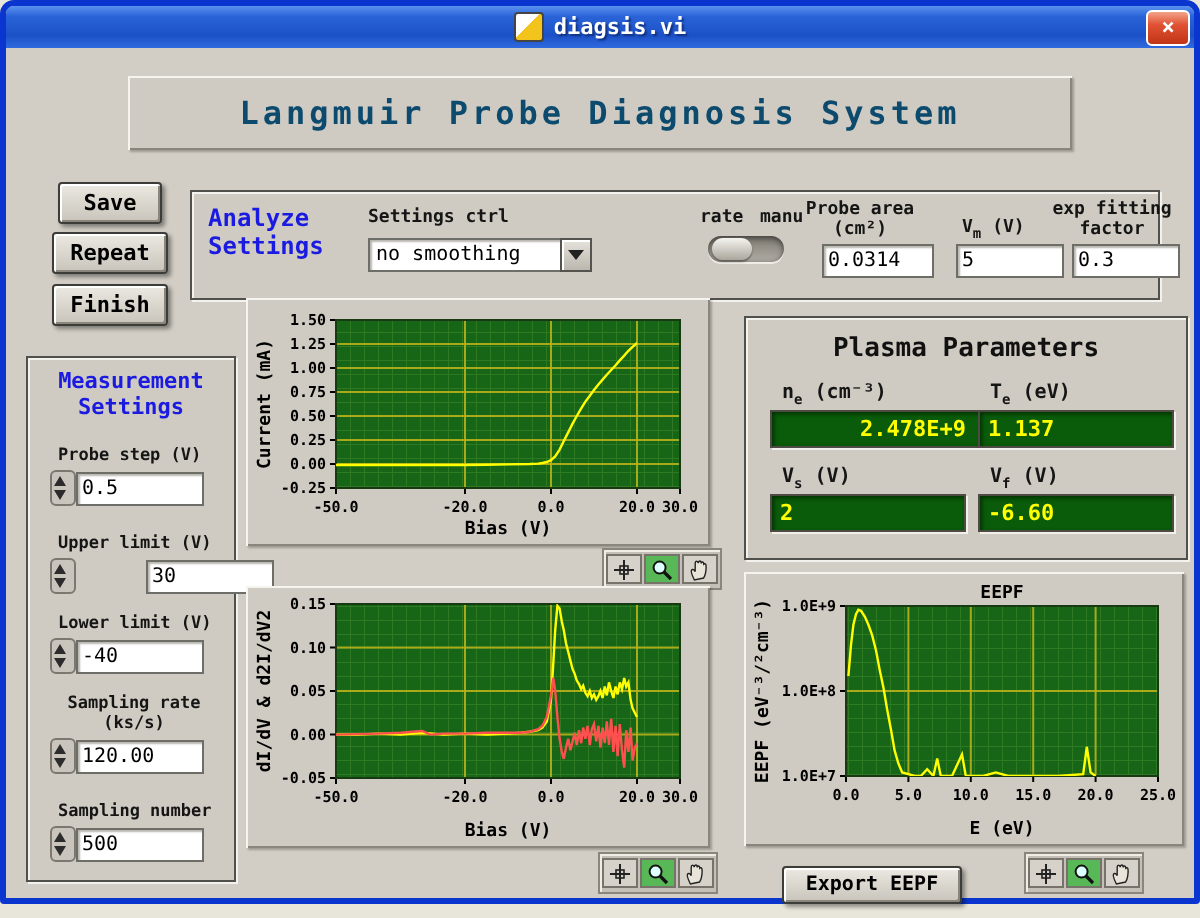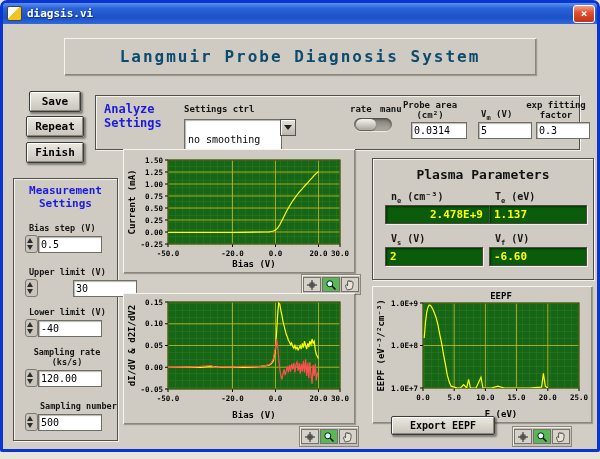--- a/index.html
+++ b/index.html
@@ -11,21 +11,21 @@
   }
   
   .window{
     position:absolute;left:0;top:0;width:594px;height:446px;
     border:3px solid #0a36cf;border-radius:7px 7px 2px 2px;
     background:#d2cec5;
   }
   .titlebar{
     height:21px;border-radius:4px 4px 0 0;
     background:linear-gradient(180deg,#5a92ee 0%,#2a63d8 25%,#1b51c6 70%,#2f6ade 100%);
-    display:flex;align-items:center;padding:0 4px;position:relative;
+    display:flex;align-items:center;padding:0 4px;position:relative;justify-content:center;
   }
   .appicon{
     width:13px;height:13px;margin-right:5px;border:1px solid #444;border-radius:2px;
     background:linear-gradient(135deg,#ffffff 45%,#f2c41c 45%);
   }
   .apptitle{color:#fff;font-weight:bold;font-size:11px;text-shadow:1px 1px 1px #10307e;}
   .closebtn{
     position:absolute;right:2px;top:2px;width:20px;height:16px;border-radius:3px;
     border:1px solid #fff;
     background:linear-gradient(180deg,#f3a38a 0%,#e05233 40%,#c03415 100%);
@@ -38,21 +38,21 @@
   .btn{
     position:absolute;background:linear-gradient(#ece9e2,#c8c4bb);
     border:1px solid #3c3c38;border-radius:2px;
     box-shadow:inset 1px 1px 0 #ffffff, inset -1px -1px 0 #8a867c, 1.5px 1.5px 2px rgba(0,0,0,.4);
     font-family:inherit;font-weight:bold;font-size:11px;color:#000;
     text-align:center;padding:0;cursor:pointer;
   }
   .field{
     position:absolute;background:#fff;border:1px solid #6e6e68;
     box-shadow:inset 1px 1px 1px #b9b6ae;
-    font-family:inherit;font-size:10px;color:#000;padding:12px 3px;height:15px;line-height:15px;
+    font-family:inherit;font-size:10px;color:#000;padding:0 3px;height:15px;line-height:15px;
   }
   input.field{padding:0 2px;}
   .bluetitle{position:absolute;color:#1a1ae0;font-weight:bold;white-space:pre-line;}
   .slabel{position:absolute;color:#151515;font-weight:bold;font-size:9px;white-space:pre-line;}
   .disp{
     position:absolute;background:#0a5c0a;color:#ffff00;
     border:1px solid #4e4a44;box-shadow:inset 1px 1px 2px #023002, 1px 1px 0 #f2f0ea;
     font-weight:bold;font-size:11px;height:17px;line-height:17px;padding:0 4px;
   }
   sub{font-size:7px;}
@@ -133,21 +133,21 @@
   <input class="field" style="left: 382px; top: 26px; width: 48px;" value="5">
   <div class="slabel" style="left:424px;top:4px;width:72px;text-align:center;">exp fitting
 factor</div>
   <input class="field" style="left: 440px; top: 26px; width: 48px;" value="0.3">
 </div>
 
 <div class="panel frame" style="left:13px;top:178px;width:103px;height:261px;">
   <div class="bluetitle" style="left:0;top:5px;width:100%;text-align:center;font-size:11px;line-height:13px;">Measurement
 Settings</div>
 
-  <div class="slabel" style="left:15px;top:44px;font-size:8.5px;">Bias step (V)</div>
+  <div class="slabel" style="left:15px;top:44px;font-size:8.5px;">Probe step (V)</div>
   <div class="spin" style="left:11px;top:56px;">
       <i class="up"></i>
       <i class="dn"></i>
     </div>
   <input class="field" style="left: 24px; top: 57px; width: 58px;" value="0.5">
 
   <div class="slabel" style="left:15px;top:88px;font-size:8.5px;">Upper limit (V)</div>
   <div class="spin" style="left:11px;top:100px;">
       <i class="up"></i>
       <i class="dn"></i>
@@ -162,21 +162,21 @@
   <input class="field" style="left: 24px; top: 141px; width: 58px;" value="-40">
 
   <div class="slabel" style="left:15px;top:168px;font-size:8.5px;width:76px;text-align:center;">Sampling rate
 (ks/s)</div>
   <div class="spin" style="left:11px;top:190px;">
       <i class="up"></i>
       <i class="dn"></i>
     </div>
   <input class="field" style="left: 24px; top: 191px; width: 58px;" value="120.00">
 
-  <div class="slabel" style="left:15px;top:222px;font-size:8.5px;margin-left:11px;">Sampling number</div>
+  <div class="slabel" style="left:15px;top:222px;font-size:8.5px;">Sampling number</div>
   <div class="spin" style="left:11px;top:234px;">
       <i class="up"></i>
       <i class="dn"></i>
     </div>
   <input class="field" style="left: 24px; top: 235px; width: 58px;" value="500">
 </div>
 
 <div class="panel raised" style="left:123px;top:149px;width:232px;height:124px;">
   <div class="chart" style="left:3px;top:3px;width:226px;height:118px;"><svg width="226" height="118">
         <defs>
@@ -374,21 +374,21 @@
         <line x1="48" y1="99" x2="204" y2="99" stroke="#b9b21a" stroke-width="1" opacity="0.9"></line>
         <line x1="45" y1="99" x2="48" y2="99" stroke="#000"></line>
         <text x="43" y="101.5" text-anchor="end" class="tick">1.0E+7</text>
         <rect x="48" y="14" width="156" height="85" fill="none" stroke="#183a12"></rect>
         <polyline points="49.2,49.0 50.5,33.4 51.7,23.4 53.0,18.1 54.2,15.9 55.5,16.4 57.4,19.3 59.2,23.4 61.1,28.7 63.0,36.2 64.8,45.7 66.7,54.7 68.6,65.9 70.5,75.9 72.3,86.2 74.2,92.8 76.1,97.2 79.2,98.1 82.3,99.0 85.4,99.0 88.6,95.6 91.7,99.0 93.6,90.3 95.4,99.0 101.0,99.0 106.0,88.2 107.9,99.0 116.6,99.0 122.9,97.2 129.1,99.0 141.6,99.0 154.1,99.0 166.6,98.1 168.4,84.4 170.3,97.2 172.8,99.0" fill="none" stroke="#ffff00" stroke-width="1.2" clip-path="url(#pg3c)"></polyline>
         <text x="126" y="128" text-anchor="middle" class="axlabel">E (eV)</text>
         <text transform="translate(9 56.5) rotate(-90)" text-anchor="middle" class="axlabel">EEPF (eV⁻³/²cm⁻³)</text>
         <text x="126" y="10" text-anchor="middle" class="axlabel">EEPF</text>
       </svg></div>
 </div>
-<button class="btn" style="left:391px;top:416px;width:104px;height:19px;font-size:10px;">Export EEPF</button>
+<button class="btn" style="left:391px;top:433px;width:90px;height:19px;font-size:10px;">Export EEPF</button>
 <div class="palette" style="left:512px;top:426px;">
   <span class="ptool">
       <svg width="12" height="12" viewBox="0 0 12 12">
         <path d="M6 1v10M1 6h10" stroke="#222" stroke-width="1" fill="none"></path>
         <rect x="4" y="4" width="4" height="4" fill="none" stroke="#222" stroke-width="0.8"></rect>
       </svg>
     </span>
   <span class="ptool active">
       <svg width="12" height="12" viewBox="0 0 12 12">
         <circle cx="4.8" cy="4.8" r="3" fill="#dff" stroke="#111" stroke-width="1"></circle>

